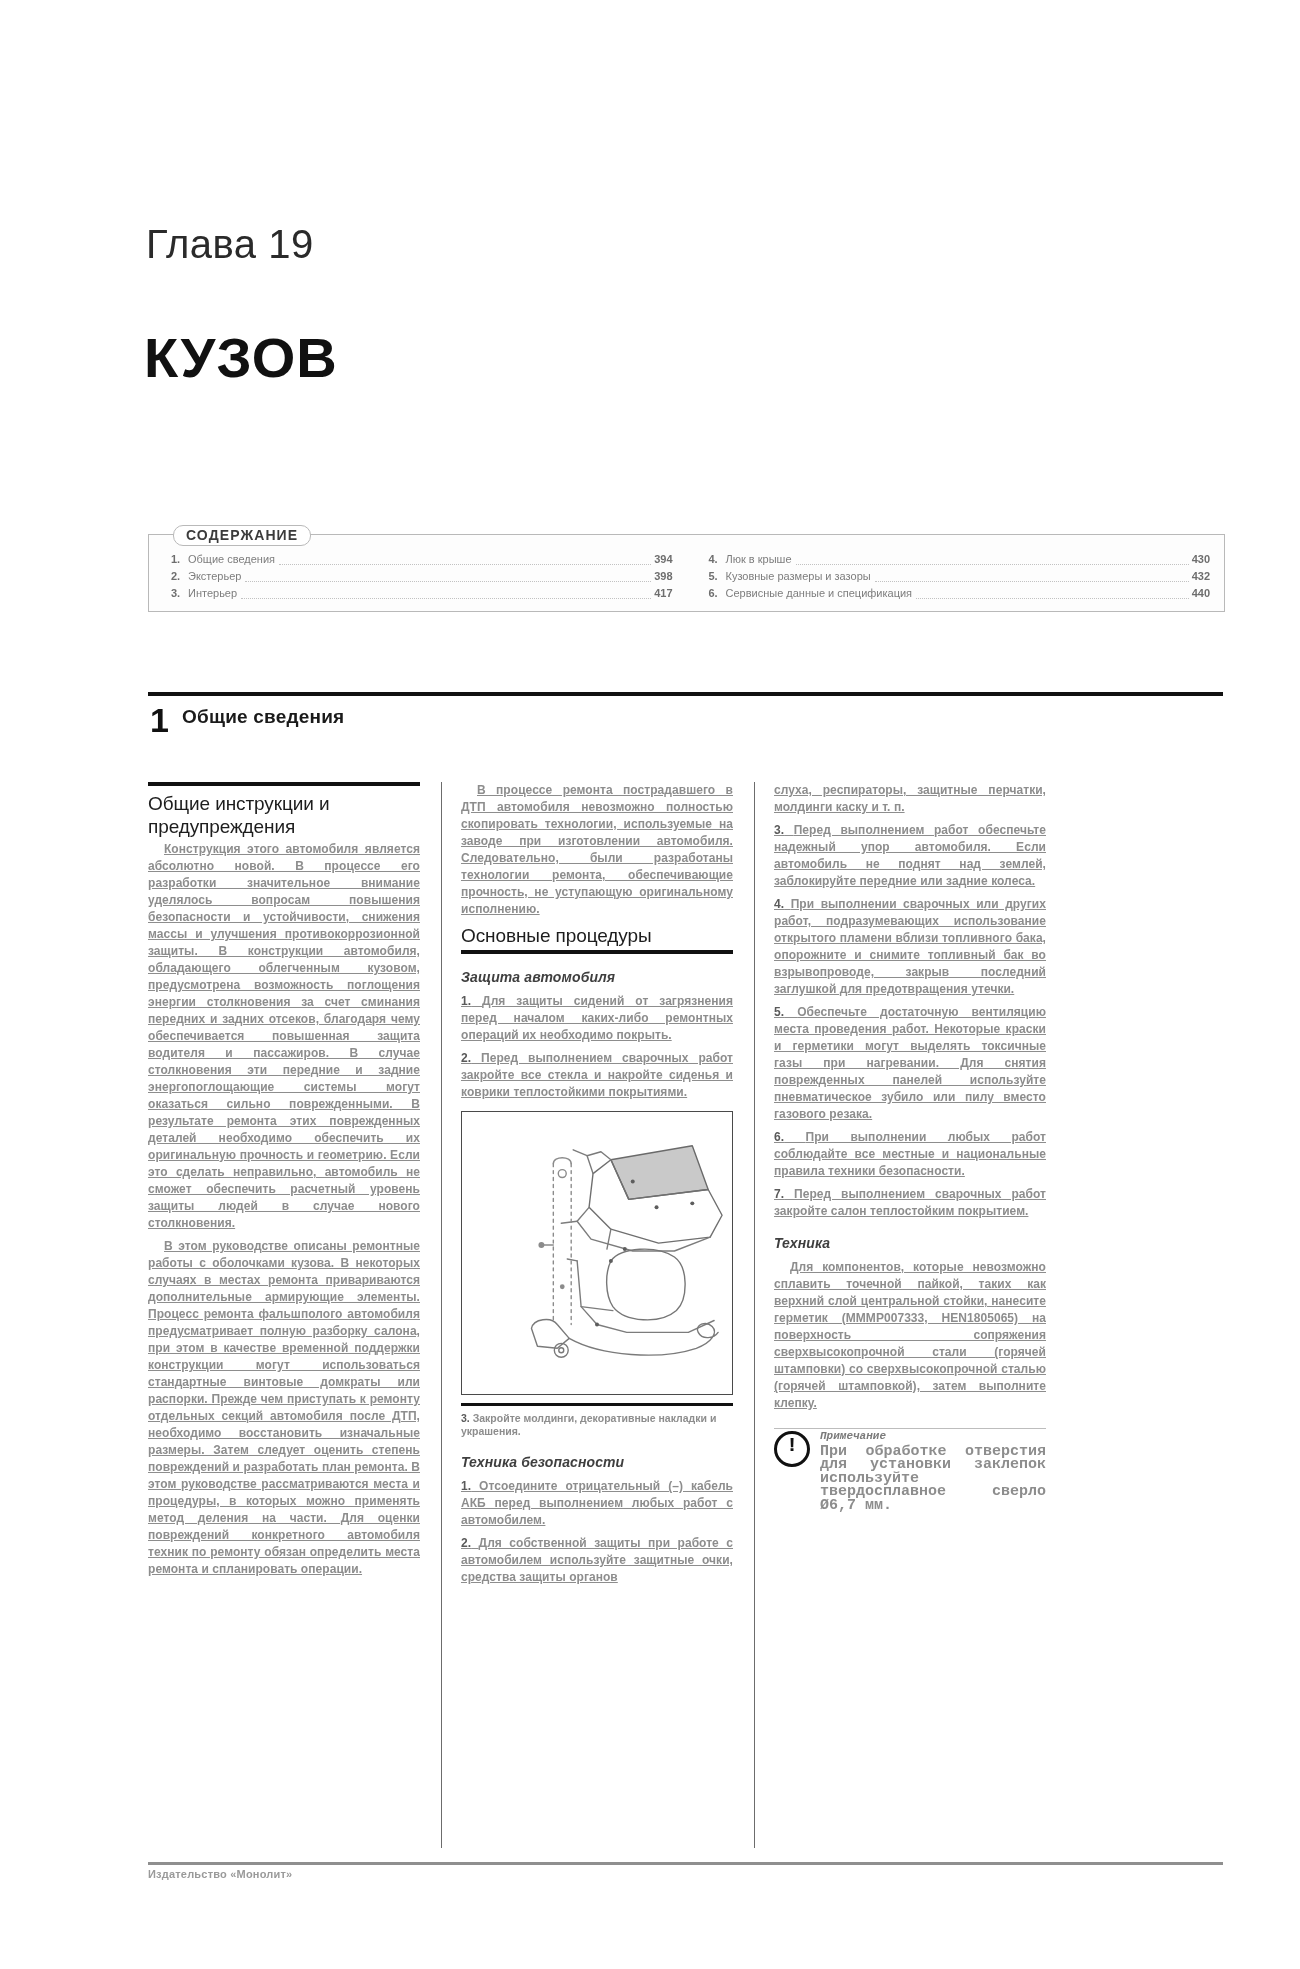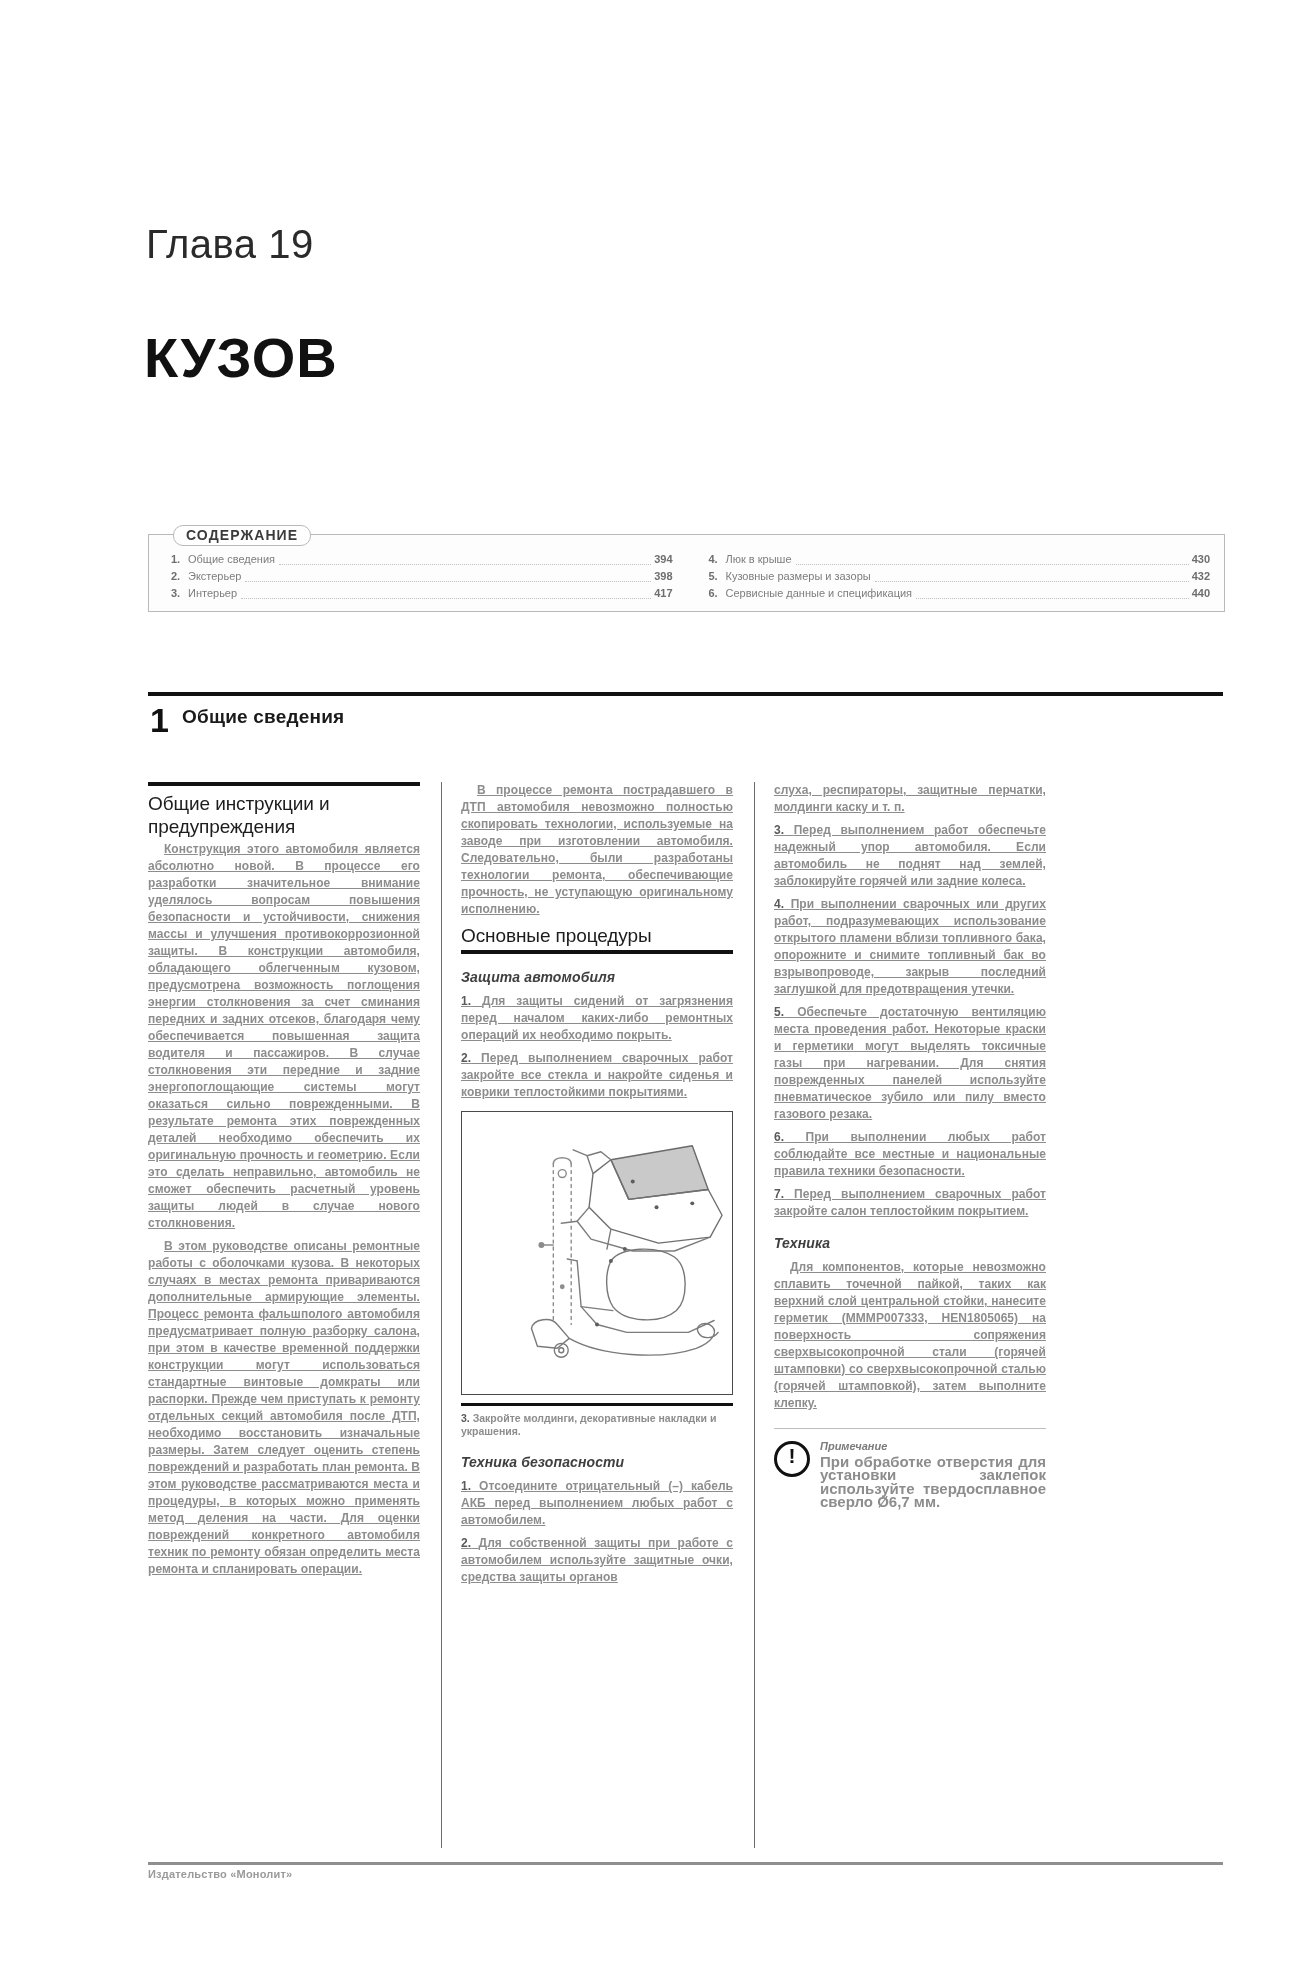--- a/index.html
+++ b/index.html
@@ -119,22 +119,22 @@
   }
   .figure svg{display:block;width:100%;height:100%;}
   .fig-cap{
     border-top:3px solid #111;padding-top:6px;margin-bottom:10px;
     font-size:10.5px;line-height:13.4px;color:#8d8d8d;font-weight:700;
   }
   .fig-cap b{color:#5a5a5a;}
 
   
   .note{
-    margin-top:16px;padding-top:10px;border-top:1px solid #bdbdbd;
-    display:flex;gap:10px;align-items:flex-start;
+    margin-top:16px;border-top:1px solid #bdbdbd;
+    display:flex;gap:10px;align-items:flex-start;font-family:Liberation Mono, monospace;
   }
   .note-icon{
     flex:0 0 30px;width:30px;height:30px;border:3px solid #111;border-radius:50%;
     position:relative;margin-top:2px;
   }
   .note-icon::after{
     content:"!";position:absolute;left:0;right:0;top:-3px;text-align:center;
     font-size:21px;font-weight:800;color:#111;line-height:30px;
   }
   .note-body{flex:1 1 auto;}
@@ -299,21 +299,21 @@
       <p class="body">
         <b>2.</b>
         <span>Для собственной защиты при работе с автомобилем используйте защитные очки, средства защиты органов</span>
       </p>
     </div>
 
     <div class="col col-3">
       <p class="body">слуха, респираторы, защитные перчатки, молдинги каску и т. п.</p>
       <p class="body">
         <b>3.</b>
-        <span>Перед выполнением работ обеспечьте надежный упор автомобиля. Если автомобиль не поднят над землей, заблокируйте горячей или задние колеса.</span>
+        <span>Перед выполнением работ обеспечьте надежный упор автомобиля. Если автомобиль не поднят над землей, заблокируйте передние или задние колеса.</span>
       </p>
       <p class="body">
         <b>4.</b>
         <span>При выполнении сварочных или других работ, подразумевающих использование открытого пламени вблизи топливного бака, опорожните и снимите топливный бак во взрывопроводе, закрыв последний заглушкой для предотвращения утечки.</span>
       </p>
       <p class="body">
         <b>5.</b>
         <span>Обеспечьте достаточную вентиляцию места проведения работ. Некоторые краски и герметики могут выделять токсичные газы при нагревании. Для снятия поврежденных панелей используйте пневматическое зубило или пилу вместо газового резака.</span>
       </p>
       <p class="body">

